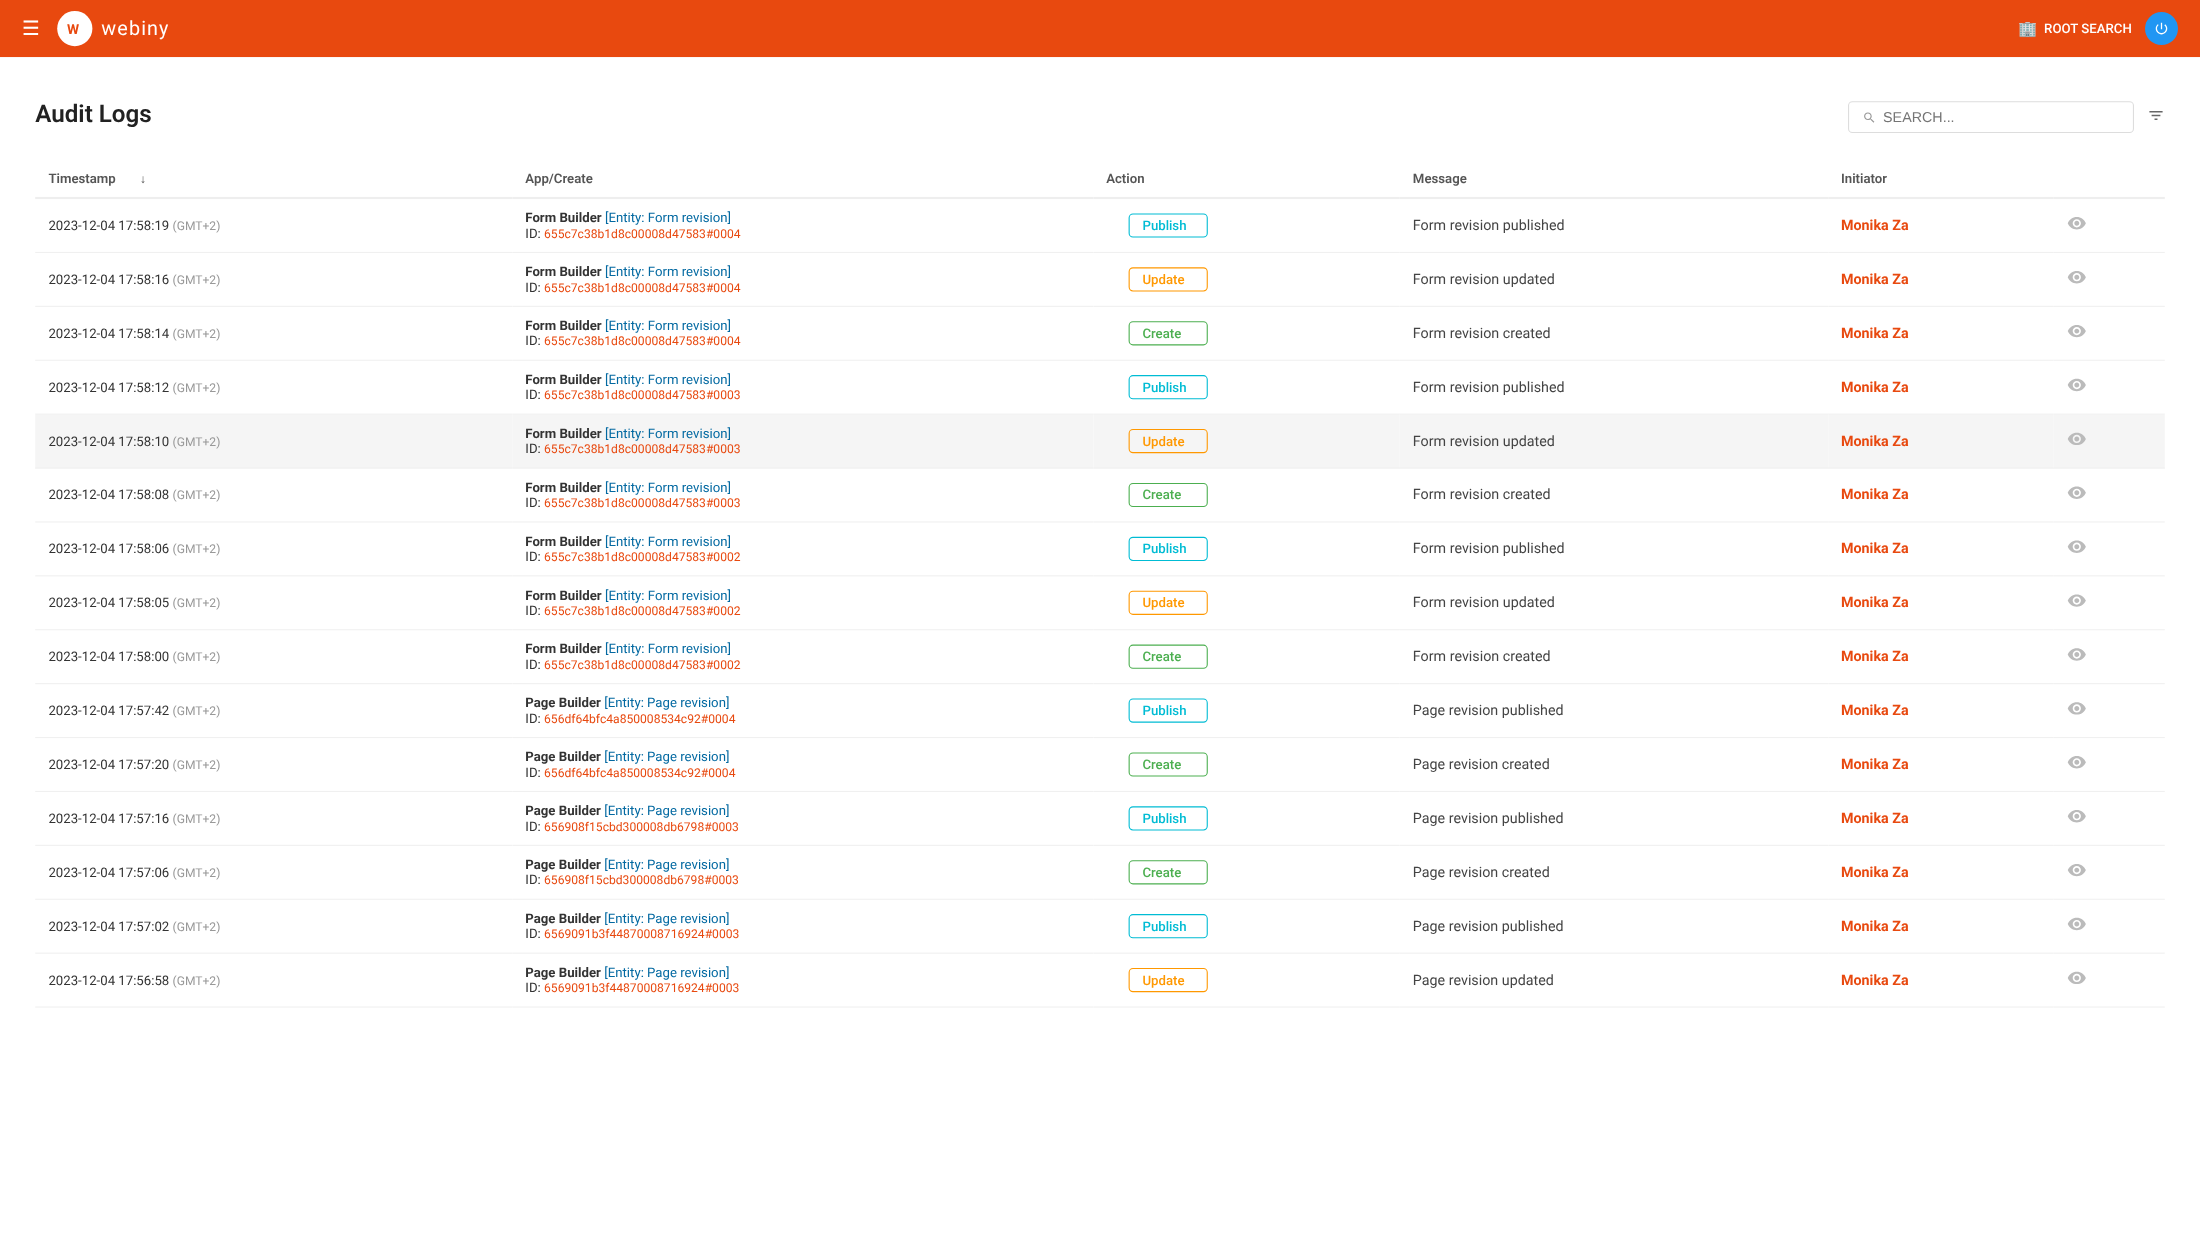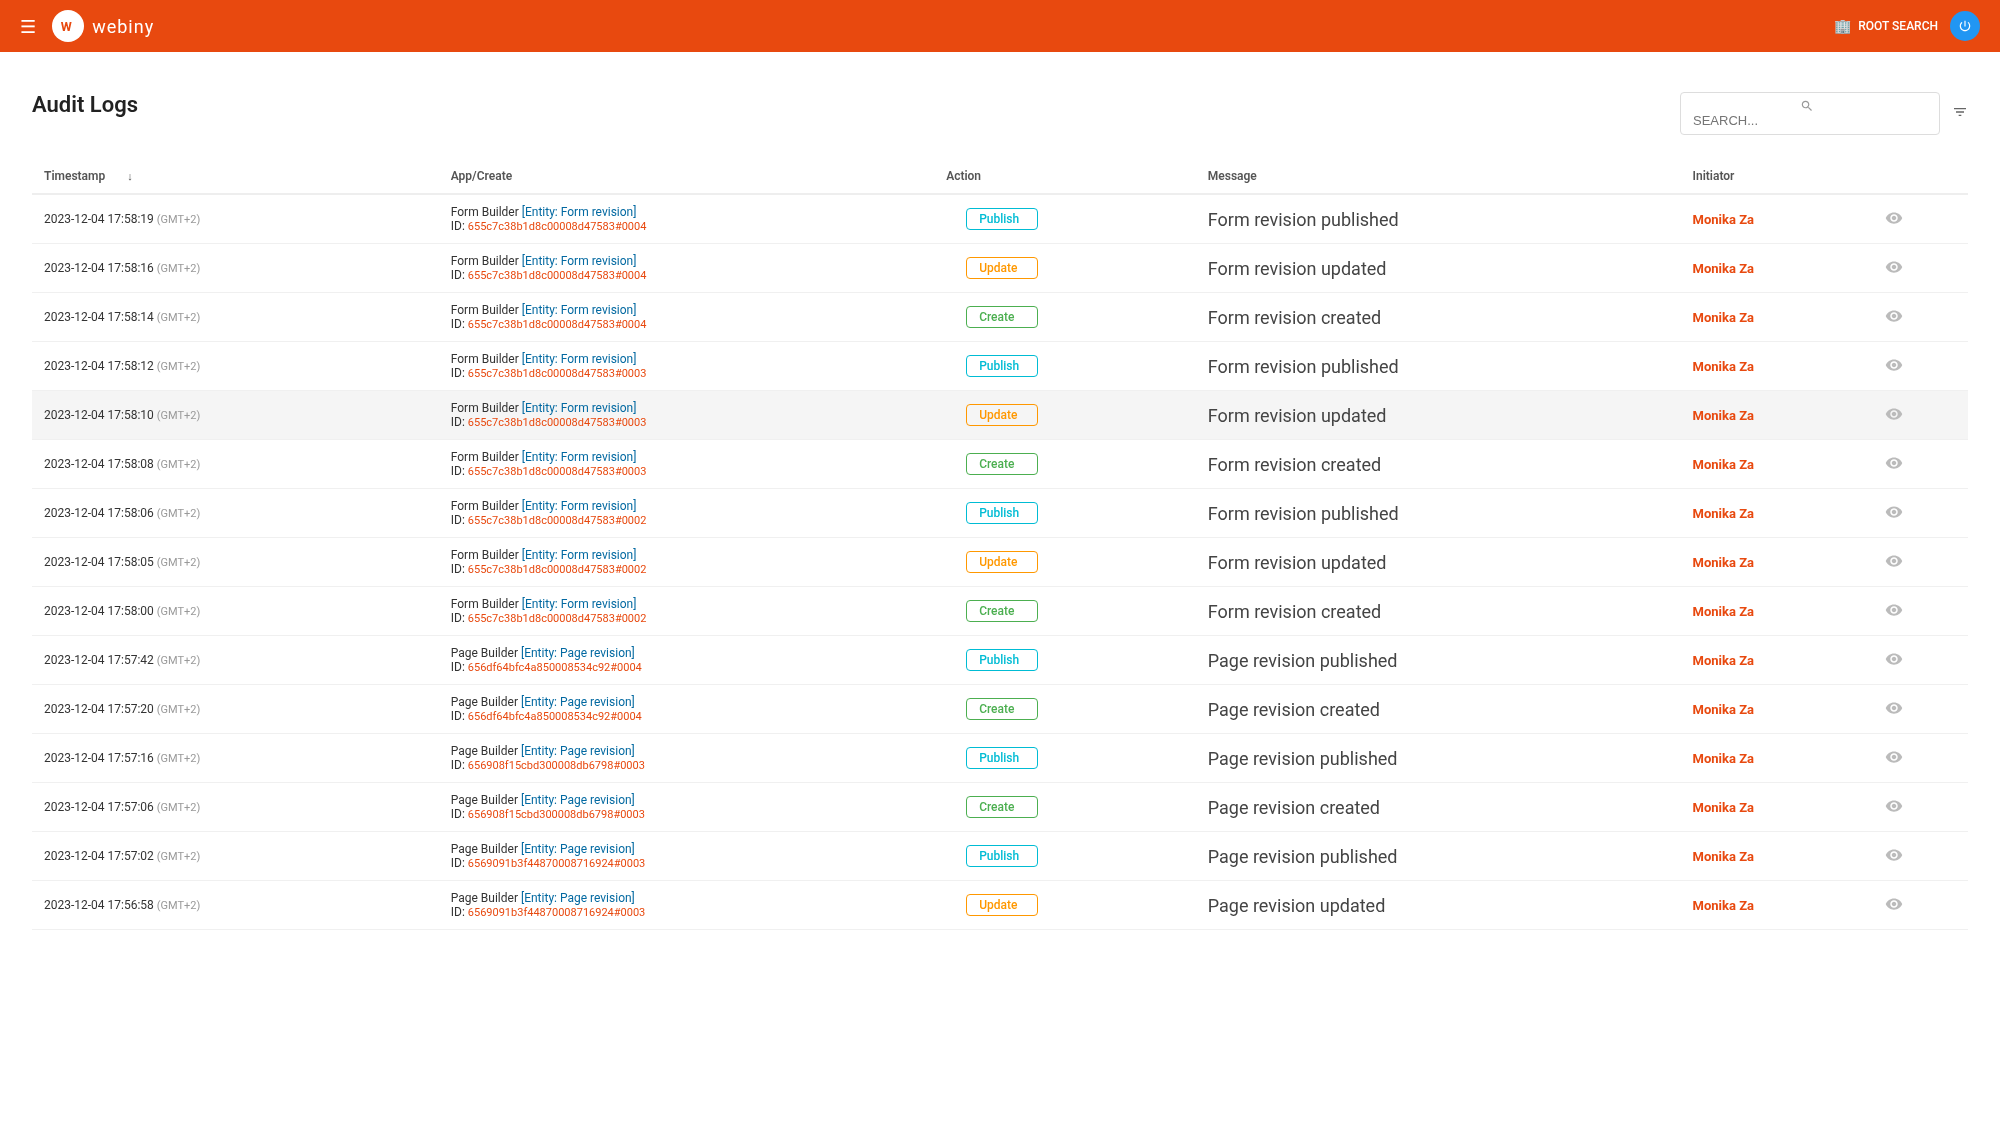--- a/index.html
+++ b/index.html
@@ -24,63 +24,63 @@
     .tenant-icon { font-size: 14px; }
     .power-btn { width: 30px; height: 30px; background: #2196f3; border-radius: 50%; display: flex; align-items: center; justify-content: center; color: white; font-size: 14px; }
 
     
     .main { background: white; min-height: calc(100vh - 52px); padding: 24px 32px; }
 
     
     .page-header { display: flex; align-items: flex-start; justify-content: space-between; margin-bottom: 24px; margin-top: 16px; }
     .page-title { font-size: 22px; font-weight: 600; color: #222; }
     .search-area { display: flex; align-items: center; gap: 12px; }
-    .search-box { display: flex; align-items: center; border: 1px solid #ddd; border-radius: 4px; padding: 6px 12px; width: 260px; background: white; flex-direction: column; }
+    .search-box { display: flex; align-items: center; border: 1px solid #ddd; border-radius: 4px; padding: 6px 12px; width: 260px; background: white; }
     .search-icon-svg { color: #999; margin-right: 6px; }
     .search-input { border: none; outline: none; font-size: 13px; color: #666; width: 100%; background: transparent; }
     .filter-icon { color: #666; font-size: 16px; cursor: pointer; }
 
     
     .table-container { width: 100%; }
     table { width: 100%; border-collapse: collapse; }
     thead tr { border-bottom: 2px solid #eee; }
     thead th { text-align: left; padding: 10px 12px; font-size: 12px; font-weight: 600; color: #555; white-space: nowrap; }
     .th-timestamp { display: flex; align-items: center; gap: 22px; }
     tbody tr { border-bottom: 1px solid #f0f0f0; }
     tbody tr.highlighted { background: #f5f5f5; }
     td { padding: 10px 12px; vertical-align: middle; }
 
     
     .timestamp-cell { white-space: nowrap; font-size: 12px; color: #333; }
     .tz { color: #999; font-size: 11px; }
 
     
     .app-entity { font-size: 12px; color: #333; }
-    .app-name { font-weight: 400; color: #333; margin-top: 34px; }
+    .app-name { font-weight: 700; color: #333; margin-top: 34px; }
     .entity-info { color: #0369a1; font-weight: 400; }
     .entity-id { color: #e8490f; text-decoration: none; font-size: 11px; }
 
     
     .badge {
       display: inline-block;
       padding: 3px 12px;
       border-radius: 4px;
       font-size: 12px;
       font-weight: 500;
       border: 1.5px solid;
       min-width: 72px;
       text-align: left;
       margin-left: 20px;
     }
     .badge-publish { color: #00bcd4; border-color: #00bcd4; background: transparent; }
     .badge-update { color: #ff9800; border-color: #ff9800; background: transparent; }
     .badge-create { color: #4caf50; border-color: #4caf50; background: transparent; }
 
     
-    .message { font-size: 18px; color: #444; }
+    .message { font-size: 13px; color: #444; }
 
     
     .initiator { color: #e8490f; font-size: 13px; font-weight: 700; }
 
     
     .eye-icon { color: #bbb; font-size: 16px; cursor: pointer; }
 
     .sort-arrow { font-size: 11px; color: #555; }
   </style>
 </head>

